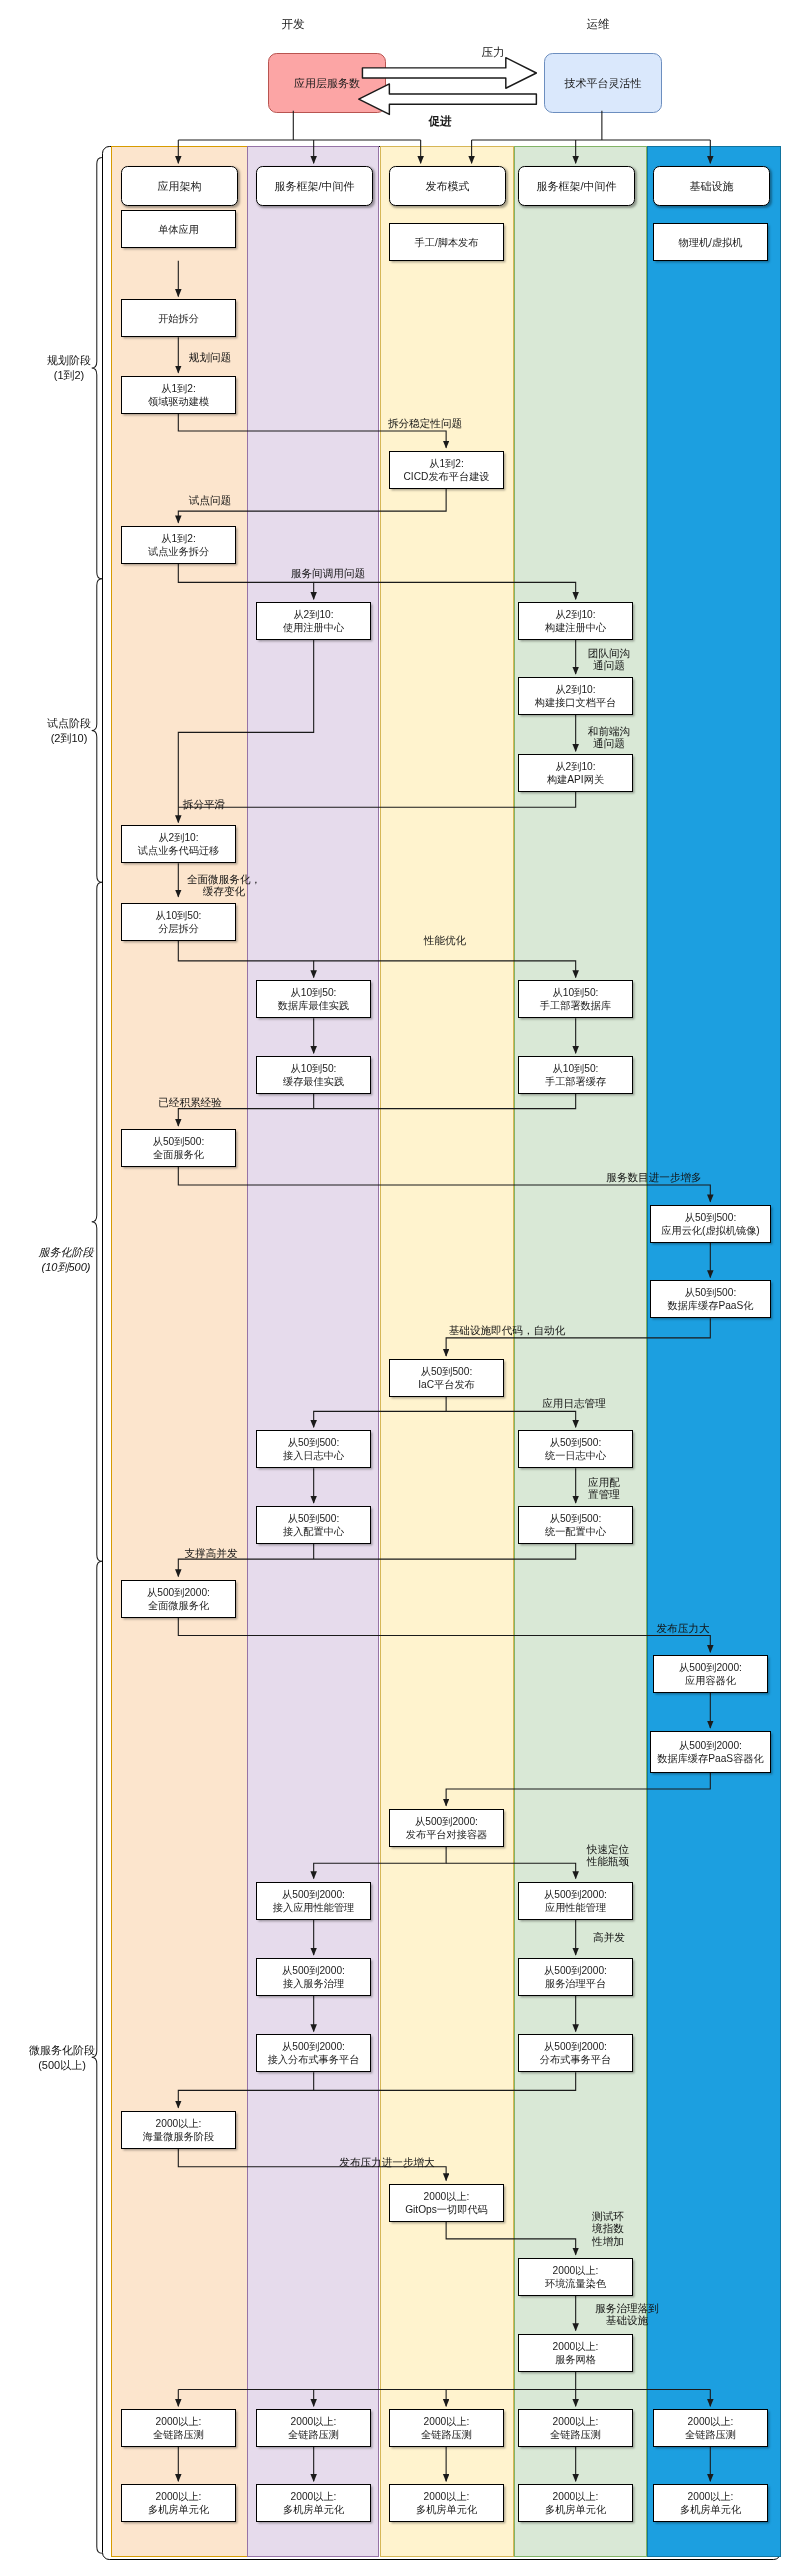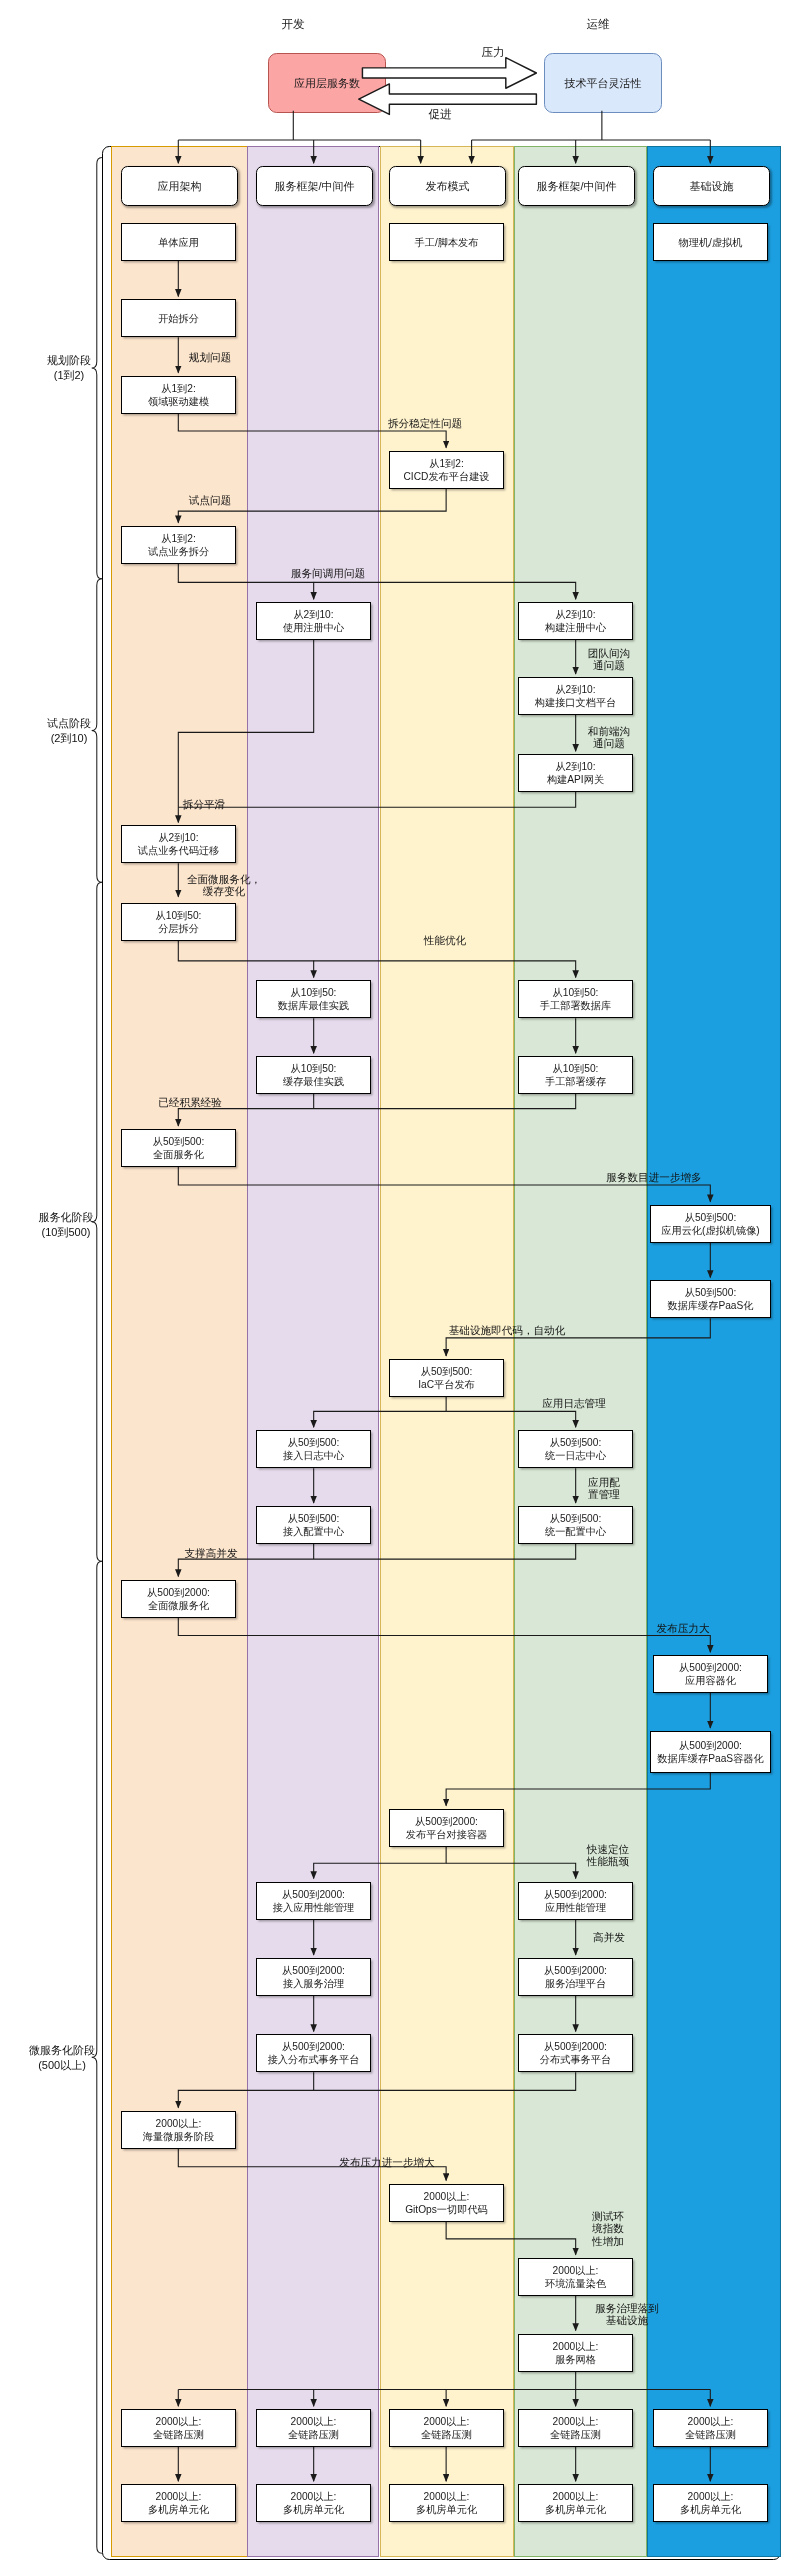--- a/index.html
+++ b/index.html
@@ -22,38 +22,38 @@
 <body>
 
 <div id="canvas">
 
   <div class="toplabel" style="left:293px;top:24px;">开发</div>
   <div class="toplabel" style="left:598px;top:24px;">运维</div>
 
   <div class="bigbox" id="appbox" style="left: 240px; top: 53px; background: #fca5a5; border-color: rgb(184, 84, 80); margin-left: 28px;">应用层服务数</div>
   <div class="bigbox" id="platbox" style="left: 544px; top: 53px; background: rgb(218, 232, 252); border-color: rgb(108, 142, 191);">技术平台灵活性</div>
   <div class="toplabel" style="left:445px;top:52px;margin-left:48px;">压力</div>
-  <div class="toplabel" style="left:440px;top:114px;">促进</div>
+  <div class="toplabel" style="left:440px;top:121px;font-weight:bold;">促进</div>
 
   <div class="container"></div>
   <div class="band" id="band0" style="left: 111px; width: 137px; background: rgb(252, 229, 205); border-color: rgb(215, 155, 0);"></div>
   <div class="band" id="band1" style="left: 247px; width: 132px; background: rgb(230, 219, 236); border-color: rgb(150, 115, 166);"></div>
   <div class="band" id="band2" style="left: 380px; width: 134px; background: rgb(255, 243, 206); border-color: rgb(214, 182, 86);"></div>
   <div class="band" id="band3" style="left: 514px; width: 133px; background: rgb(217, 232, 214); border-color: rgb(130, 179, 102);"></div>
   <div class="band" id="band4" style="left: 647px; width: 134px; background: rgb(28, 159, 224); border-color: rgb(16, 115, 158);"></div>
 
   <div class="hdr" style="left:121px;top:166px;">应用架构</div>
   <div class="hdr" style="left:256px;top:166px;">服务框架/中间件</div>
   <div class="hdr" style="left:389px;top:166px;">发布模式</div>
   <div class="hdr" style="left:518px;top:166px;">服务框架/中间件</div>
   <div class="hdr" style="left:653px;top:166px;">基础设施</div>
 
   <div class="phase" style="left:69px;top:368px;"><span>规划阶段</span><br><span>(1到2)</span></div>
   <div class="phase" style="left:69px;top:731px;"><span>试点阶段</span><br><span>(2到10)</span></div>
-  <div class="phase" style="left:66px;top:1225px;"><span>服务化阶段</span><br><span>(10到500)</span></div>
+  <div class="phase" style="left:66px;top:1260px;font-style:italic;"><span>服务化阶段</span><br><span>(10到500)</span></div>
   <div class="phase" style="left:62px;top:2058px;"><span>微服务化阶段</span><br><span>(500以上)</span></div>
 
   <svg id="edges" width="786" height="2576" viewBox="0 0 1080 3539">
     <defs>
       <marker id="arr" markerWidth="12" markerHeight="10" refX="10" refY="4.5" orient="auto" markerUnits="userSpaceOnUse">
         <path d="M0,0 L11,4.5 L0,9 Z" fill="#1a1a1a"></path>
       </marker>
     </defs>
     <g id="edgegroup">
         <path d="M403,152 V192" class="edge"></path>
@@ -125,21 +125,21 @@
 
     <g id="braces">
         <path class="brace" d="M140,216 Q133,216 133,225 L133,496.5 Q133,505.5 126,505.5 Q133,505.5 133,514.5 L133,786 Q133,795 140,795"></path>
         <path class="brace" d="M140,795 Q133,795 133,804 L133,994.5 Q133,1003.5 126,1003.5 Q133,1003.5 133,1012.5 L133,1203 Q133,1212 140,1212"></path>
         <path class="brace" d="M140,1212 Q133,1212 133,1221 L133,1669.5 Q133,1678.5 126,1678.5 Q133,1678.5 133,1687.5 L133,2136 Q133,2145 140,2145"></path>
         <path class="brace" d="M140,2145 Q133,2145 133,2154 L133,2817.5 Q133,2826.5 126,2826.5 Q133,2826.5 133,2835.5 L133,3499 Q133,3508 140,3508"></path>
       </g>
   </svg>
 
   <div id="nodelayer">
-      <div class="node" style="left: 121px; top: 223px; width: 115px; height: 38px;">单体应用</div>
+      <div class="node" style="left: 121px; top: 210px; width: 115px; height: 38px;">单体应用</div>
       <div class="node" style="left: 389px; top: 223px; width: 115px; height: 38px;">手工/脚本发布</div>
       <div class="node" style="left: 653px; top: 223px; width: 115px; height: 38px;">物理机/虚拟机</div>
       <div class="node" style="left: 121px; top: 299px; width: 115px; height: 38px;">开始拆分</div>
       <div class="node" style="left: 121px; top: 376px; width: 115px; height: 38px;">从1到2:
 领域驱动建模</div>
       <div class="node" style="left: 389px; top: 451px; width: 115px; height: 38px;">从1到2:
 CICD发布平台建设</div>
       <div class="node" style="left: 121px; top: 526px; width: 115px; height: 38px;">从1到2:
 试点业务拆分</div>
       <div class="node" style="left: 256px; top: 602px; width: 115px; height: 38px;">从2到10:

